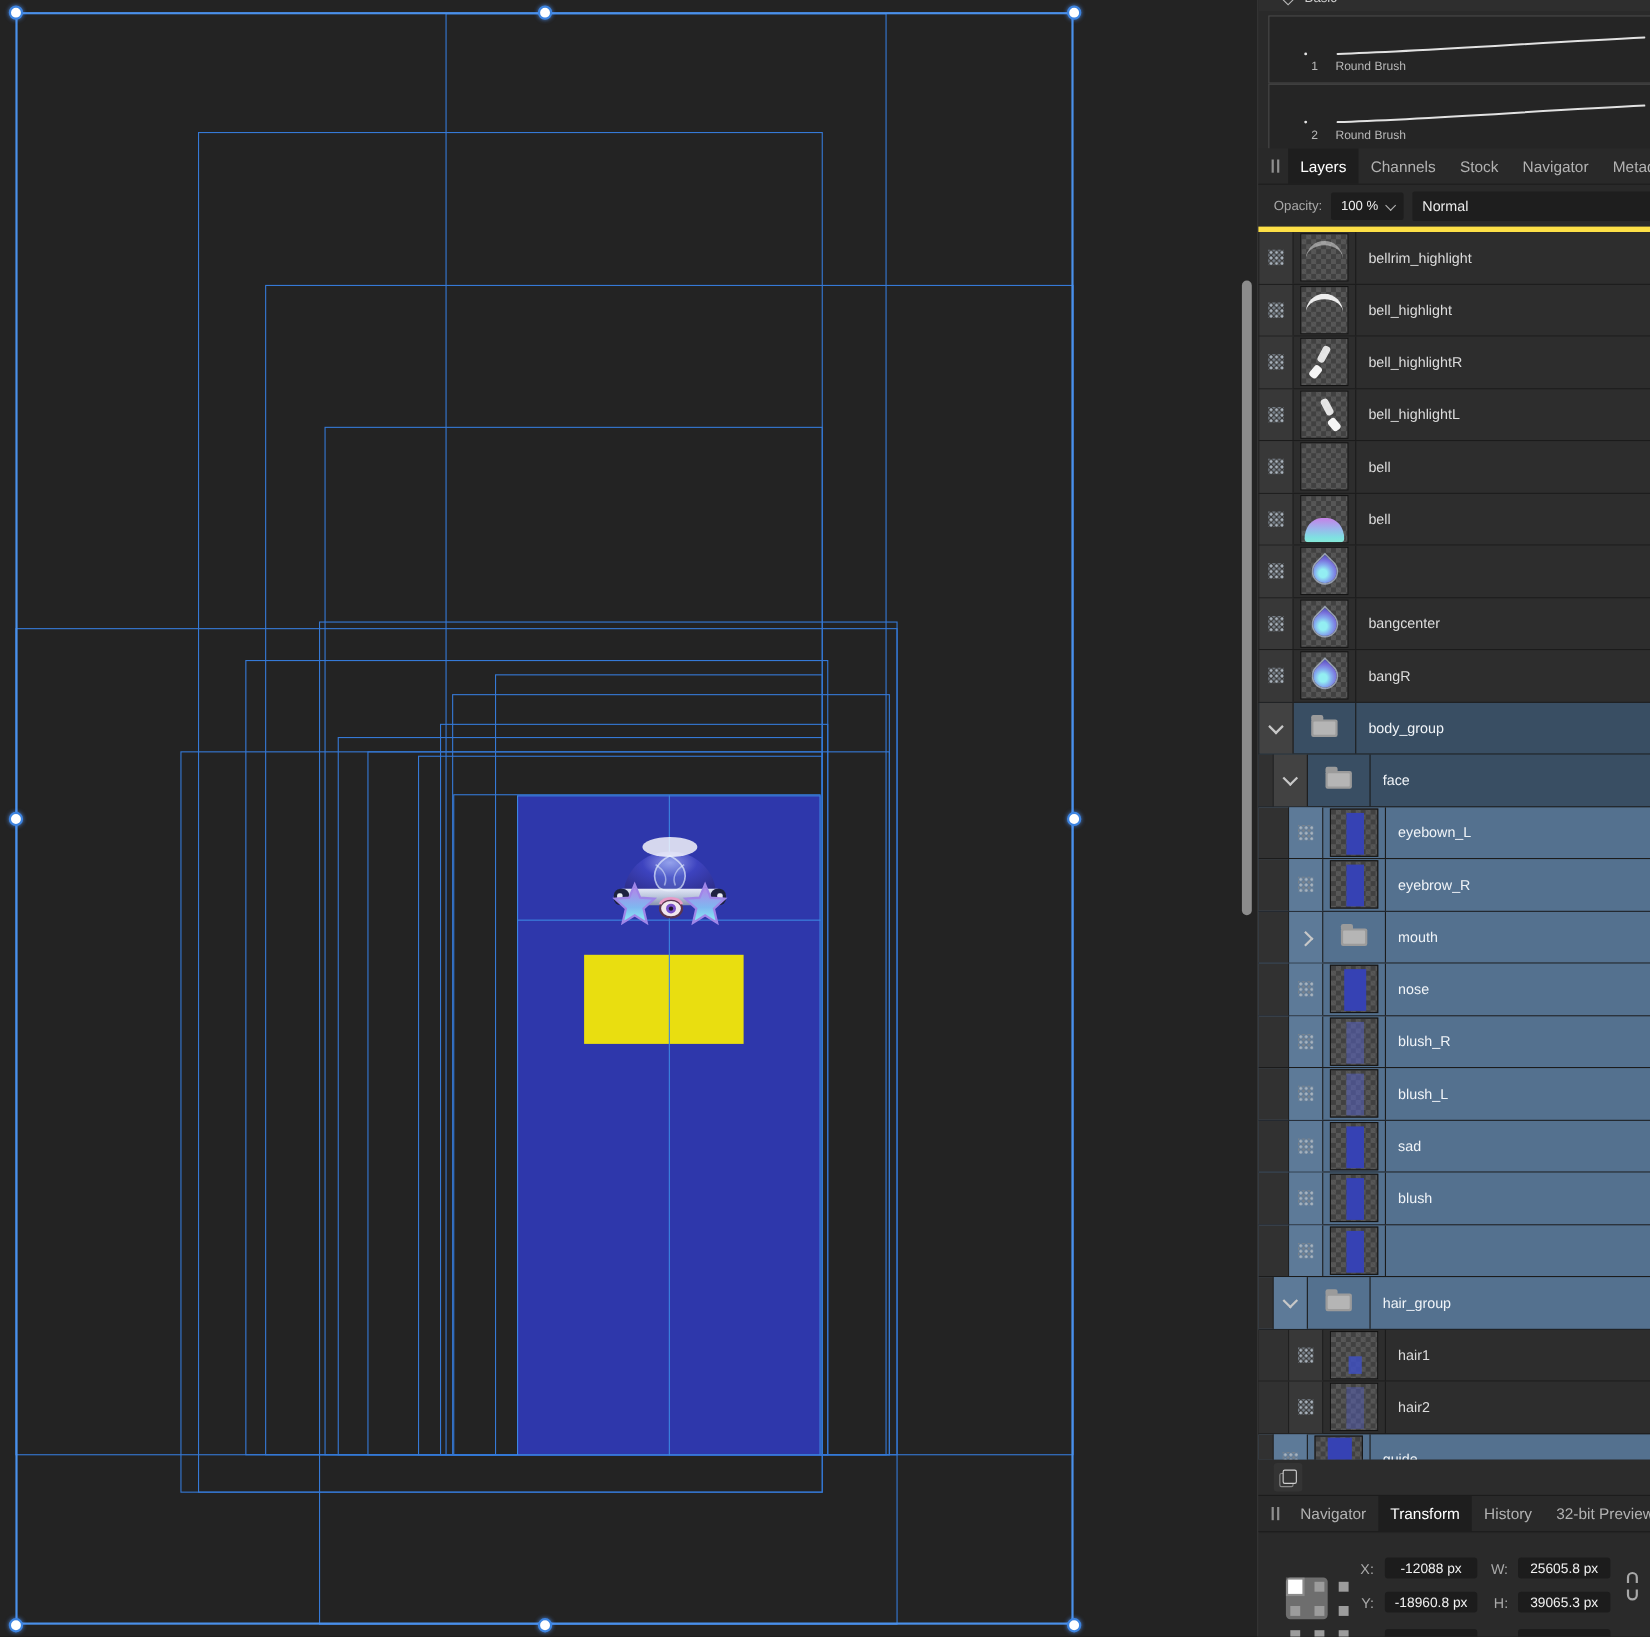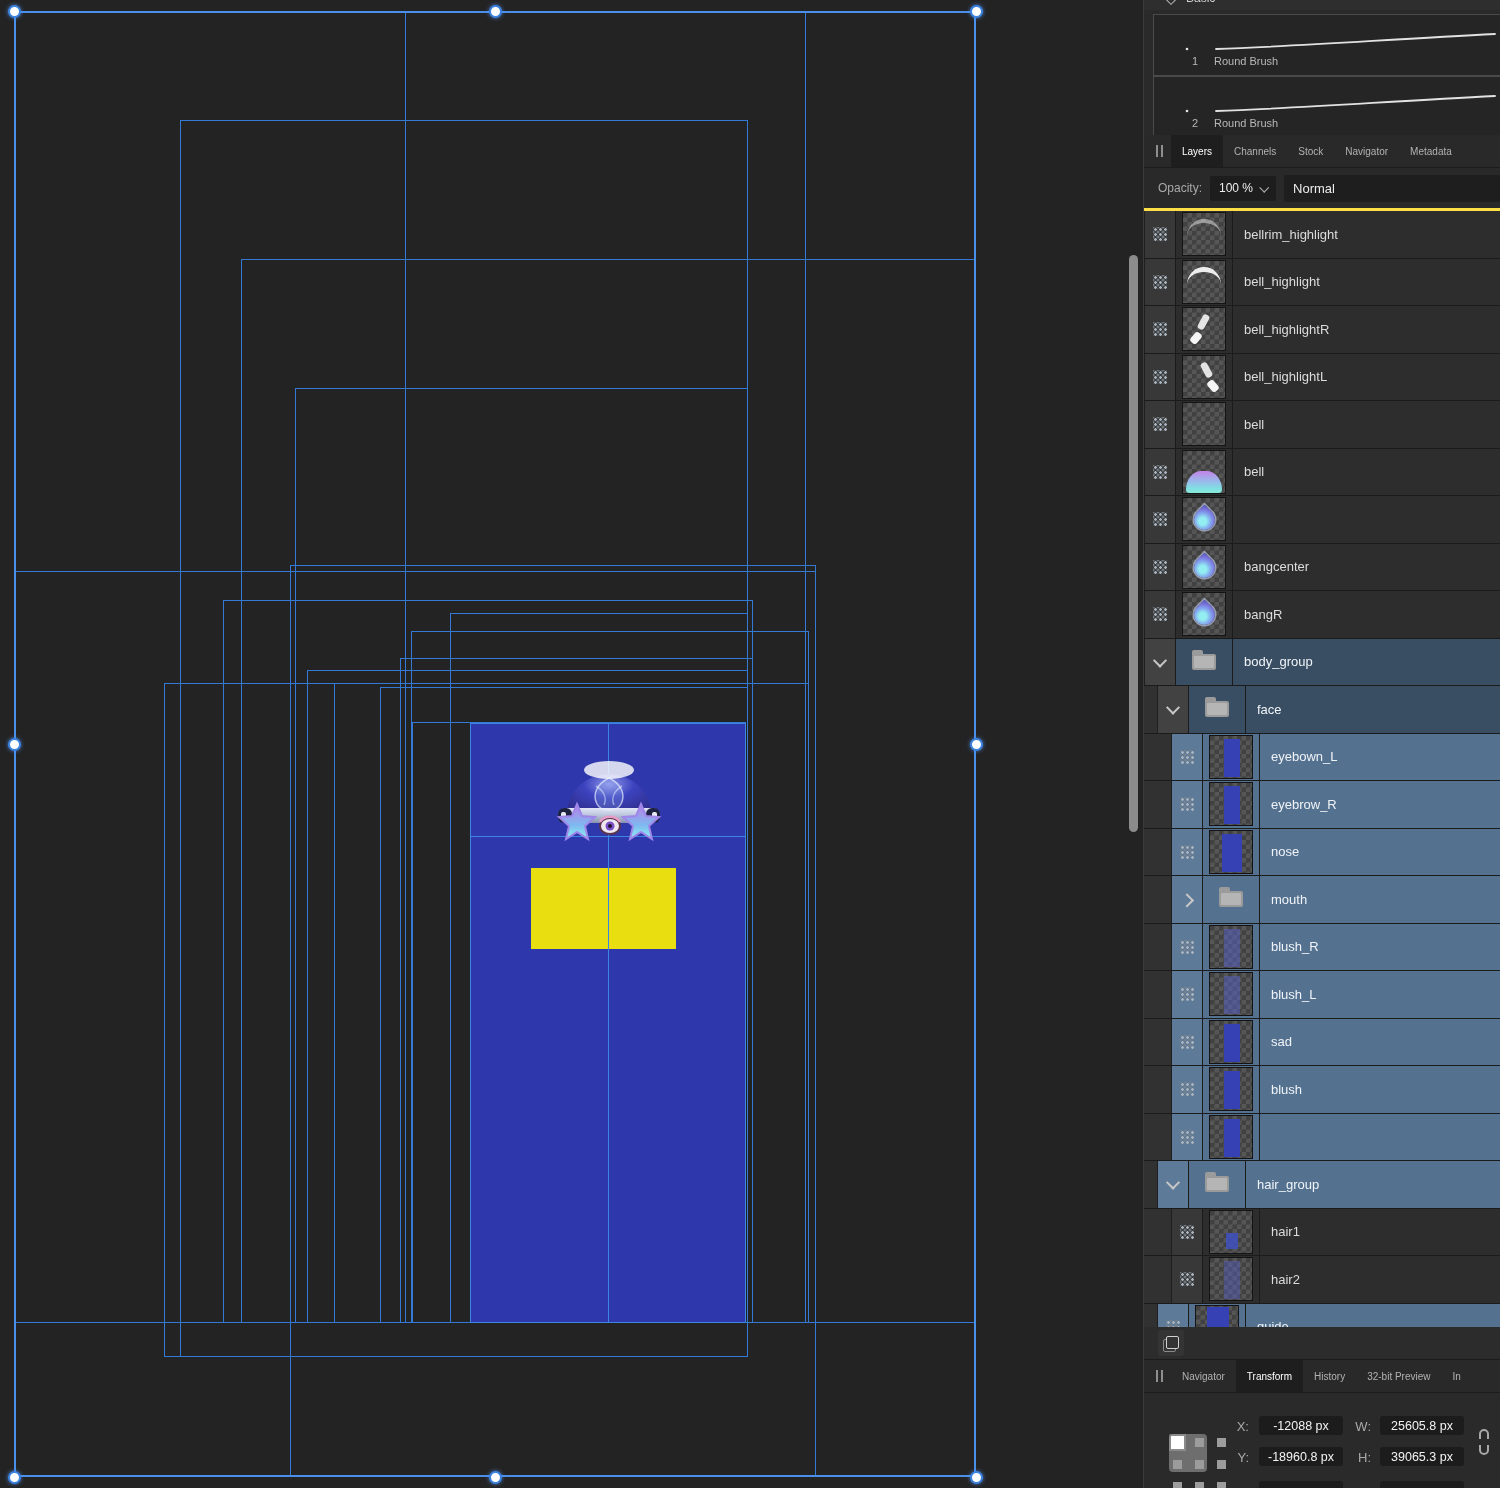--- a/index.html
+++ b/index.html
@@ -32,26 +32,26 @@
   .brush-item{position:absolute;left:9px;width:348px;height:62px;background:#252525;
     border:1px solid #4a4a4a;box-sizing:border-box;}
   .brush-item .num{position:absolute;left:38px;bottom:8px;font-size:11px;color:#b8b8b8;}
   .brush-item .bname{position:absolute;left:60px;bottom:8px;font-size:11px;color:#b8b8b8;}
   .brush-item svg{position:absolute;left:30px;top:8px;}
   
   .tabbar{position:absolute;left:0;width:100%;height:33px;background:#292929;display:flex;
     align-items:stretch;border-bottom:1px solid #1c1c1c;box-sizing:border-box;}
   .grip{display:flex;gap:3px;align-items:center;padding:0 8px 0 12px;}
   .grip i{display:block;width:2px;height:12px;background:#8f8f8f;}
-  .tab{display:flex;align-items:center;padding:0 11px;font-size:10px;color:#b2b2b2;white-space:nowrap;}
+  .tab{display:flex;align-items:center;padding:0 11px;font-size:14px;color:#b2b2b2;white-space:nowrap;}
   .tab.active{background:#1e1e1e;color:#ffffff;}
   
   .opacity-row{position:absolute;left:0;top:168px;width:100%;height:43px;background:#292929;
     display:flex;align-items:center;gap:8px;padding-left:14px;box-sizing:border-box;
-    border-bottom:3px solid #fde047;}
+    border-bottom:5px solid #fde047;}
   .opacity-label{font-size:12px;color:#a9a9a9;}
   .opacity-box{width:66px;height:25px;background:#1d1d1d;border-radius:2px;display:flex;
     align-items:center;justify-content:center;gap:7px;font-size:12px;color:#ececec;}
   .blend-box{flex:1;height:27px;margin-right:0;background:#1e1e1e;border-radius:2px 0 0 2px;
     display:flex;align-items:center;padding-left:9px;font-size:13px;color:#ececec;}
   .caret{width:6px;height:6px;border-right:1.5px solid #b5b5b5;border-bottom:1.5px solid #b5b5b5;
     transform:rotate(45deg) translateY(-1px);}
   
   .layers-list{position:absolute;left:0;top:211px;width:100%;height:1116px;overflow:hidden;background:#262626;}
   .lrow{position:relative;display:flex;height:47.5px;background:#2d2d2d;
@@ -391,36 +391,36 @@
             <span class="dots"></span>
           </div>
           <div class="cell-thumb">
             <span class="thumb t-rect"></span>
           </div>
           <div class="cell-label">eyebrow_R</div>
         </div>
         <div class="lrow sel-child">
           <div class="rail" style="width: 28px;"></div>
           <div class="cell-icon">
+            <span class="chev right"></span>
+          </div>
+          <div class="cell-thumb">
+            <span class="folder"></span>
+          </div>
+          <div class="cell-label">mouth</div>
+        </div>
+        <div class="lrow sel-child">
+          <div class="rail" style="width: 28px;"></div>
+          <div class="cell-icon">
             <span class="dots"></span>
           </div>
           <div class="cell-thumb">
             <span class="thumb t-rect-w"></span>
           </div>
           <div class="cell-label">nose</div>
-        </div>
-        <div class="lrow sel-child">
-          <div class="rail" style="width: 28px;"></div>
-          <div class="cell-icon">
-            <span class="chev right"></span>
-          </div>
-          <div class="cell-thumb">
-            <span class="folder"></span>
-          </div>
-          <div class="cell-label">mouth</div>
         </div>
         <div class="lrow sel-child">
           <div class="rail" style="width: 28px;"></div>
           <div class="cell-icon">
             <span class="dots"></span>
           </div>
           <div class="cell-thumb">
             <span class="thumb t-rect-dim"></span>
           </div>
           <div class="cell-label">blush_R</div>

